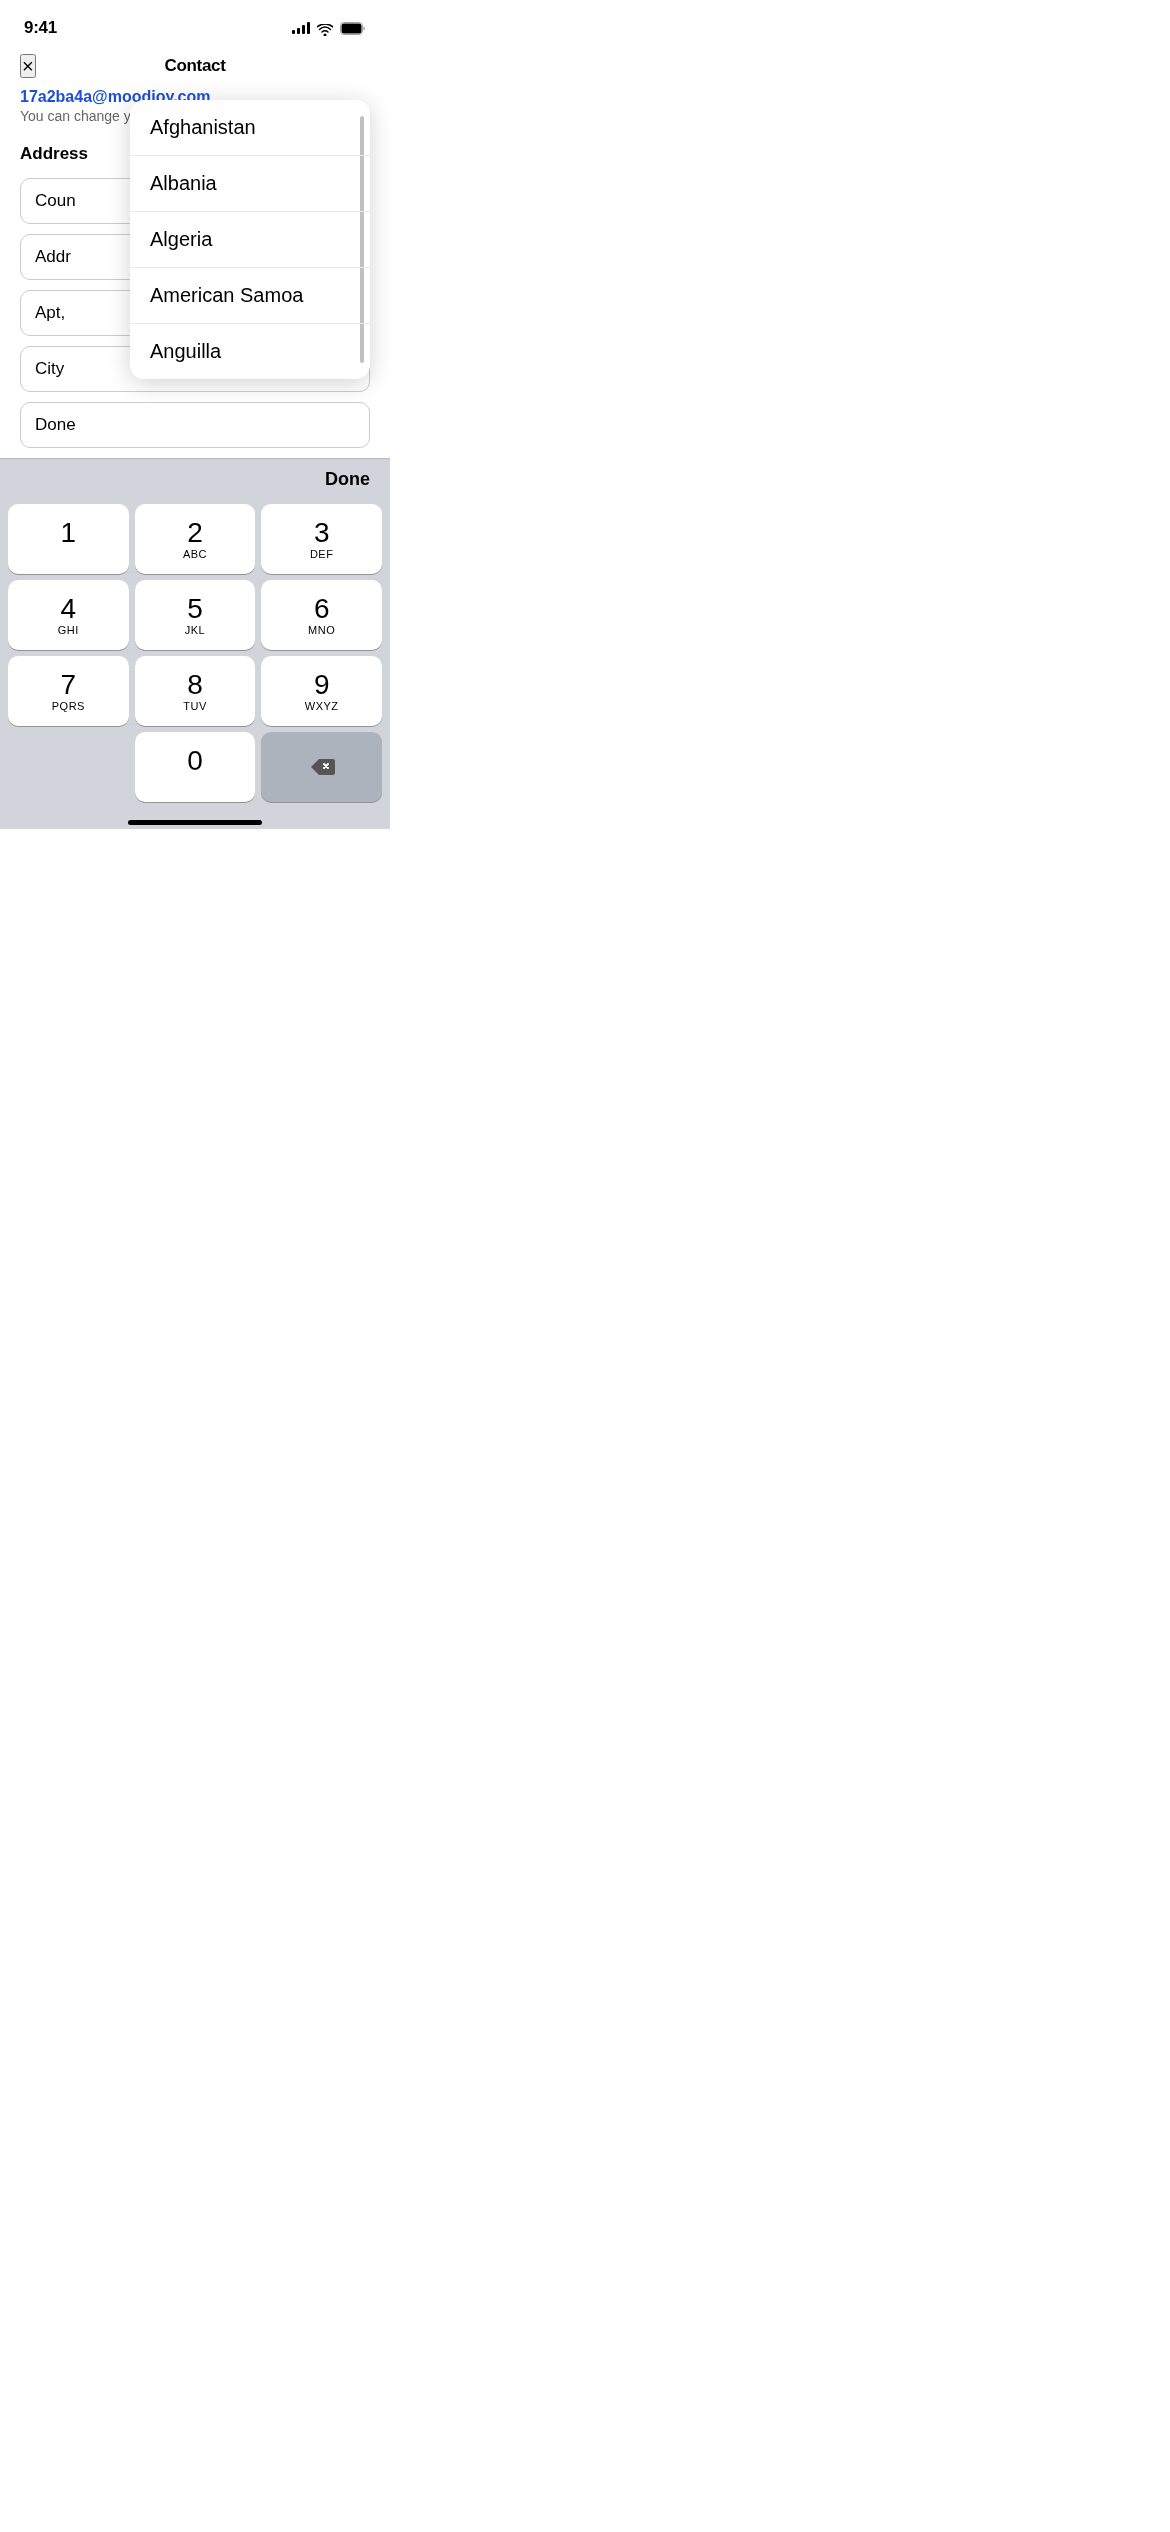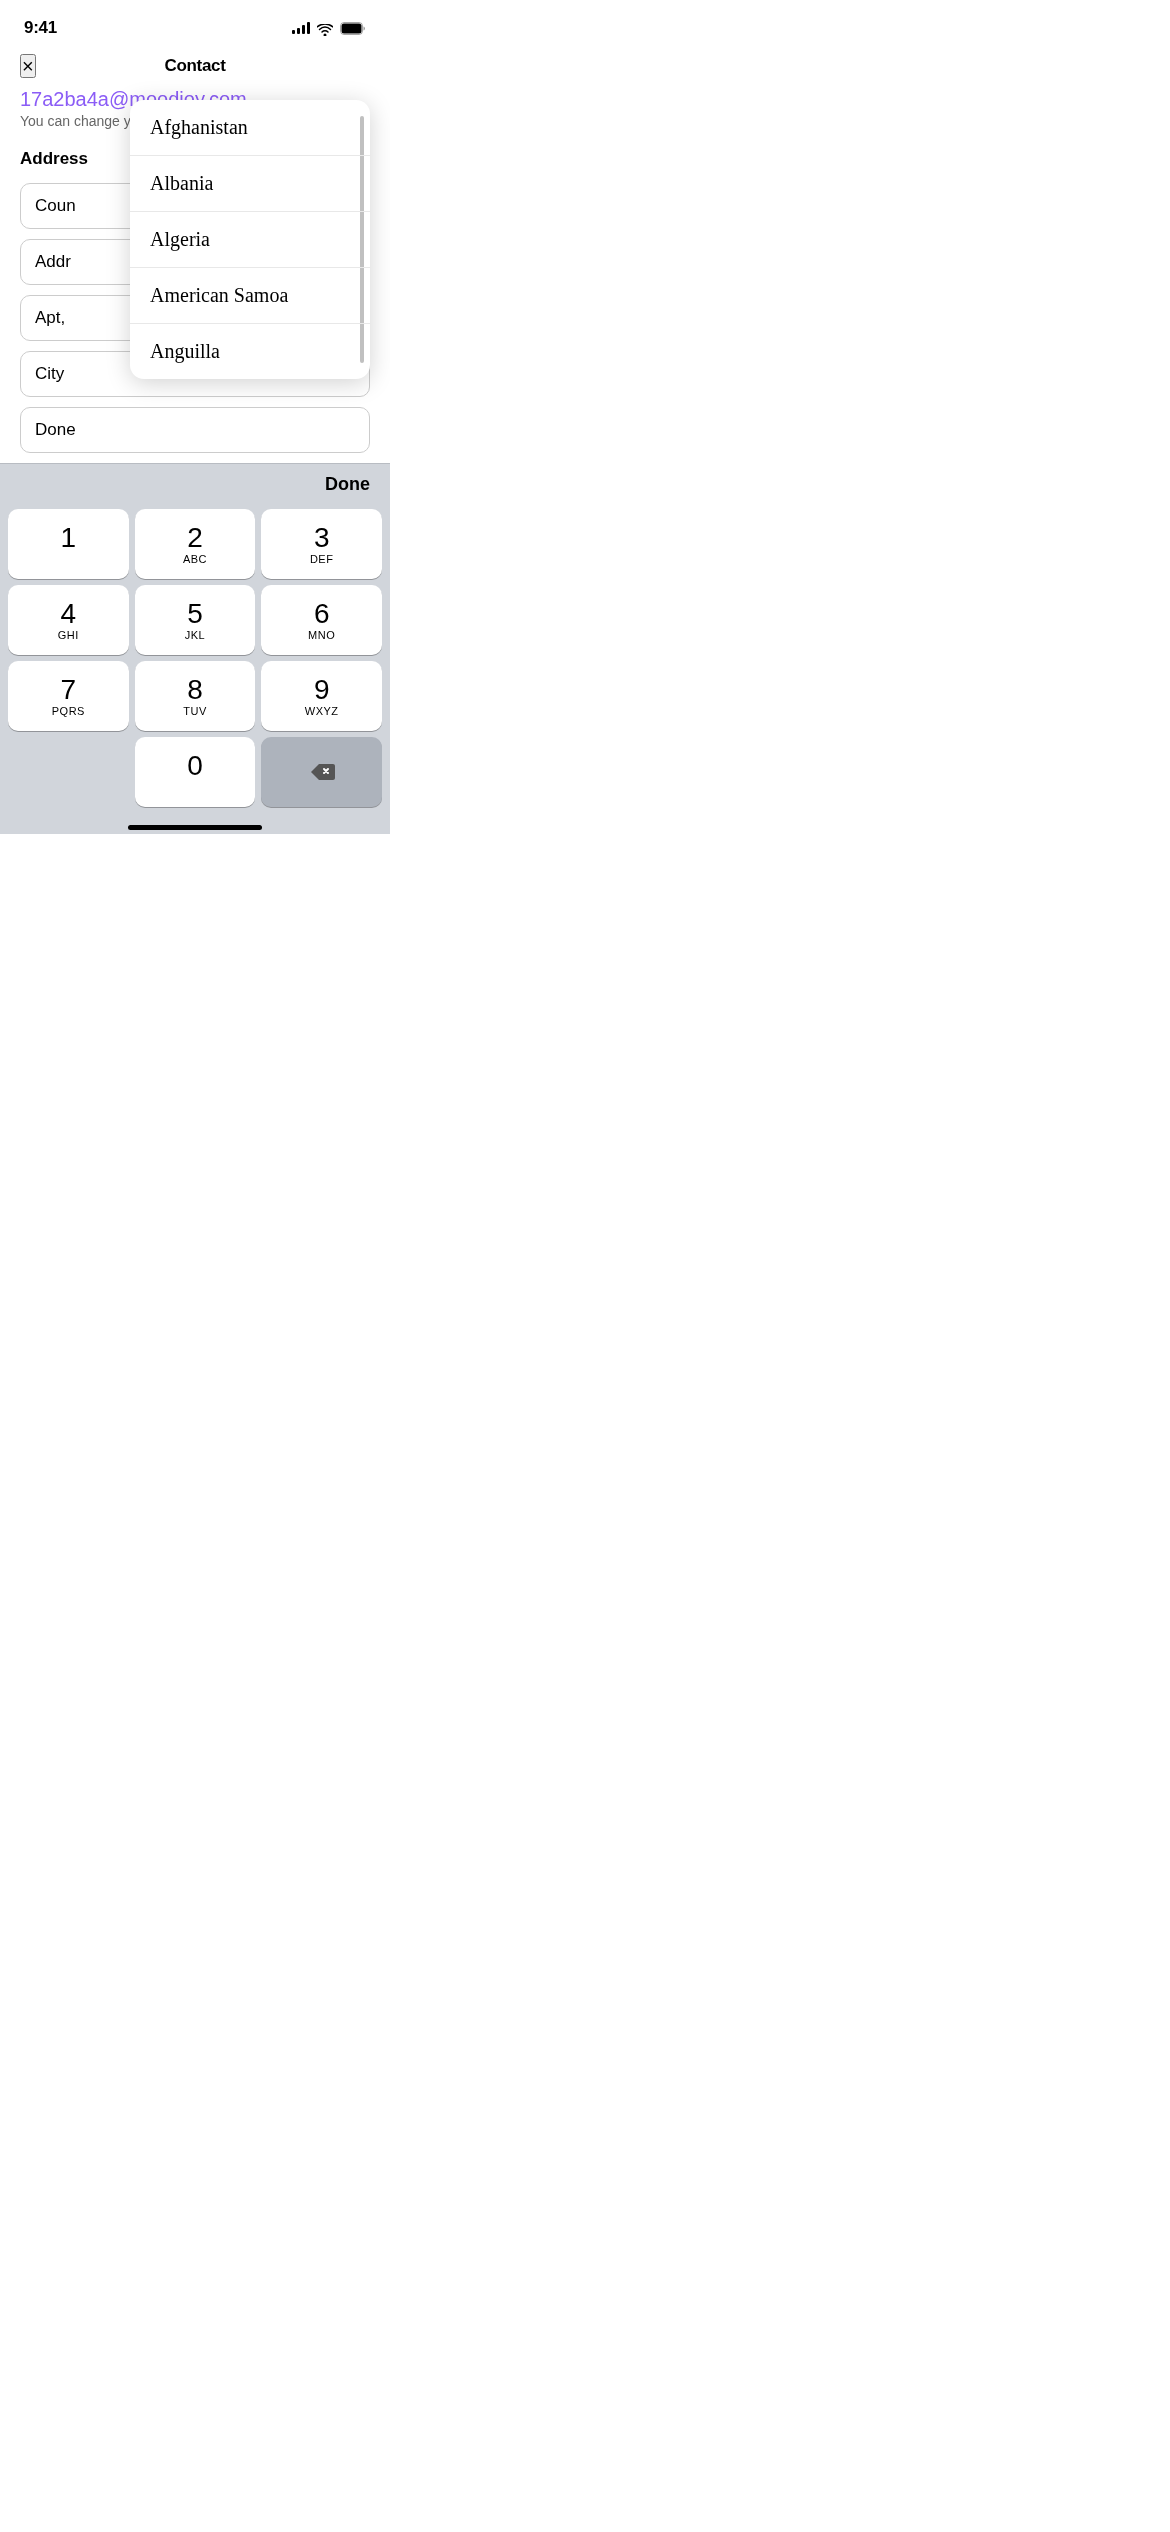--- a/index.html
+++ b/index.html
@@ -89,23 +89,24 @@
       font-weight: 700;
       letter-spacing: -0.3px;
     }
 
     
     .content {
       padding: 0 20px;
     }
 
     .email-text {
-      font-size: 20px;
-      color: #8b5cf6;
+      font-size: 16px;
+      color: #1d4ed8;
       margin-bottom: 2px;
+      font-weight: bold;
     }
 
     .email-note {
       font-size: 14px;
       color: #666;
       margin-bottom: 20px;
     }
 
     .section-label {
       font-size: 17px;
@@ -143,21 +144,20 @@
     .dropdown-overlay {
       position: absolute;
       top: 100px;
       left: 130px;
       right: 20px;
       background: #fff;
       border-radius: 14px;
       box-shadow: 0 4px 24px rgba(0,0,0,0.18);
       z-index: 100;
       overflow: hidden;
-      font-family: Liberation Serif, serif;
     }
 
     .dropdown-item {
       padding: 16px 20px;
       font-size: 20px;
       color: #000;
       border-bottom: 1px solid #e8e8e8;
       cursor: pointer;
       position: relative;
     }

